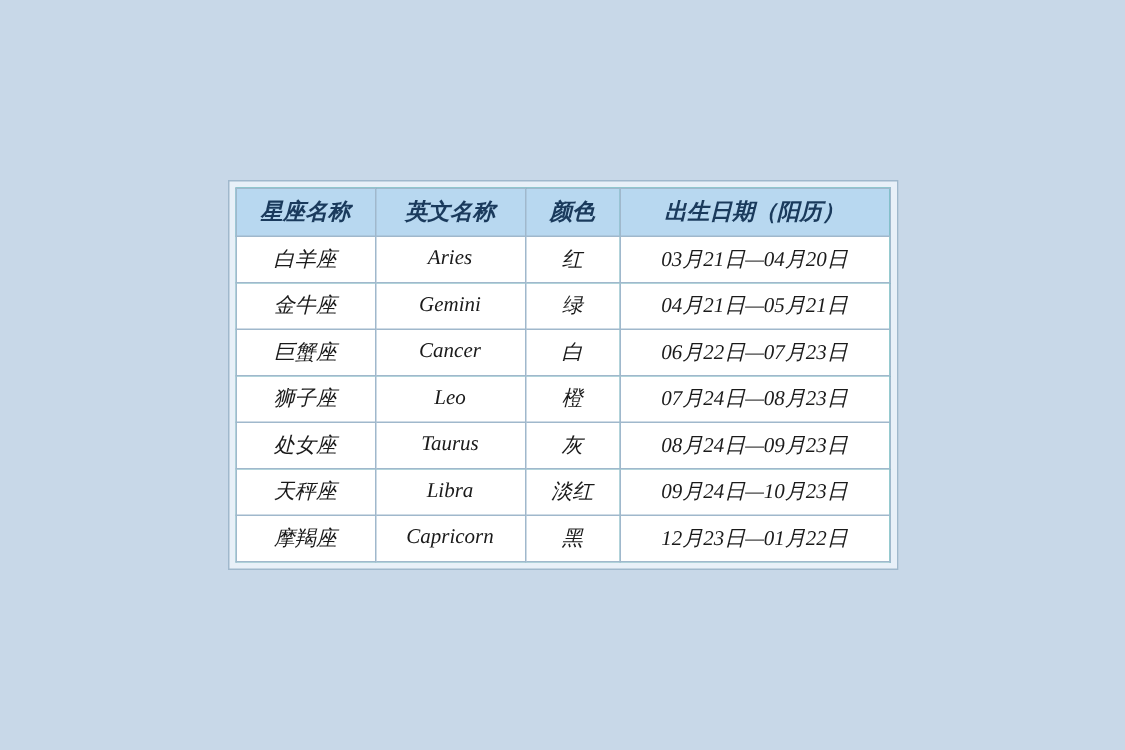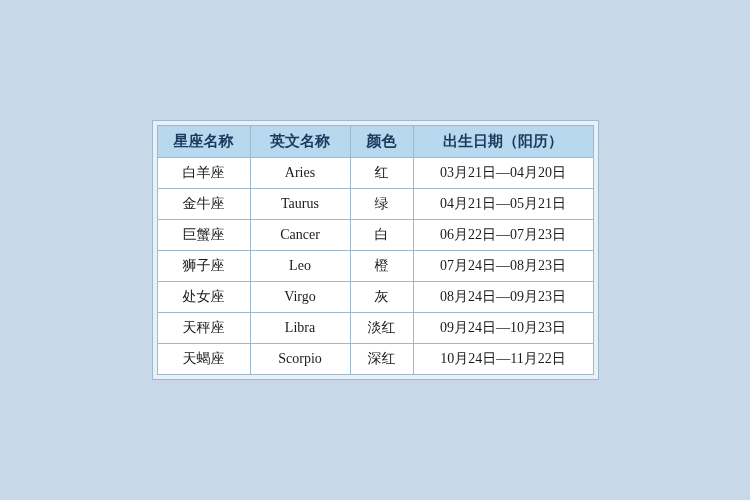--- a/index.html
+++ b/index.html
@@ -14,20 +14,21 @@
       font-size: 14px;
     }
     .table-container {
       background: #e8f0f8;
       border: 1px solid #a0b8cc;
       padding: 4px;
     }
     table {
       border-collapse: collapse;
       background: #14b8a6;
+      font-style: italic;
     }
     th, td {
       border: 1px solid #a0b8cc;
       padding: 6px 16px;
       text-align: center;
       white-space: nowrap;
     }
     thead th {
       background: #b8d8f0;
       color: #1a3a5c;
@@ -62,49 +63,49 @@
     </thead>
     <tbody id="table-body">
     <tr>
           <td>白羊座</td>
           <td>Aries</td>
           <td>红</td>
           <td>03月21日—04月20日</td>
         </tr>
         <tr>
           <td>金牛座</td>
-          <td>Taurus</td>
+          <td>Gemini</td>
           <td>绿</td>
           <td>04月21日—05月21日</td>
         </tr>
         <tr>
           <td>巨蟹座</td>
           <td>Cancer</td>
           <td>白</td>
           <td>06月22日—07月23日</td>
         </tr>
         <tr>
           <td>狮子座</td>
           <td>Leo</td>
           <td>橙</td>
           <td>07月24日—08月23日</td>
         </tr>
         <tr>
           <td>处女座</td>
-          <td>Virgo</td>
+          <td>Taurus</td>
           <td>灰</td>
           <td>08月24日—09月23日</td>
         </tr>
         <tr>
           <td>天秤座</td>
           <td>Libra</td>
           <td>淡红</td>
           <td>09月24日—10月23日</td>
         </tr>
         <tr>
-          <td>天蝎座</td>
-          <td>Scorpio</td>
-          <td>深红</td>
-          <td>10月24日—11月22日</td>
+          <td>摩羯座</td>
+          <td>Capricorn</td>
+          <td>黑</td>
+          <td>12月23日—01月22日</td>
         </tr>
       </tbody>
   </table>
 </div>
 
 </body></html>

